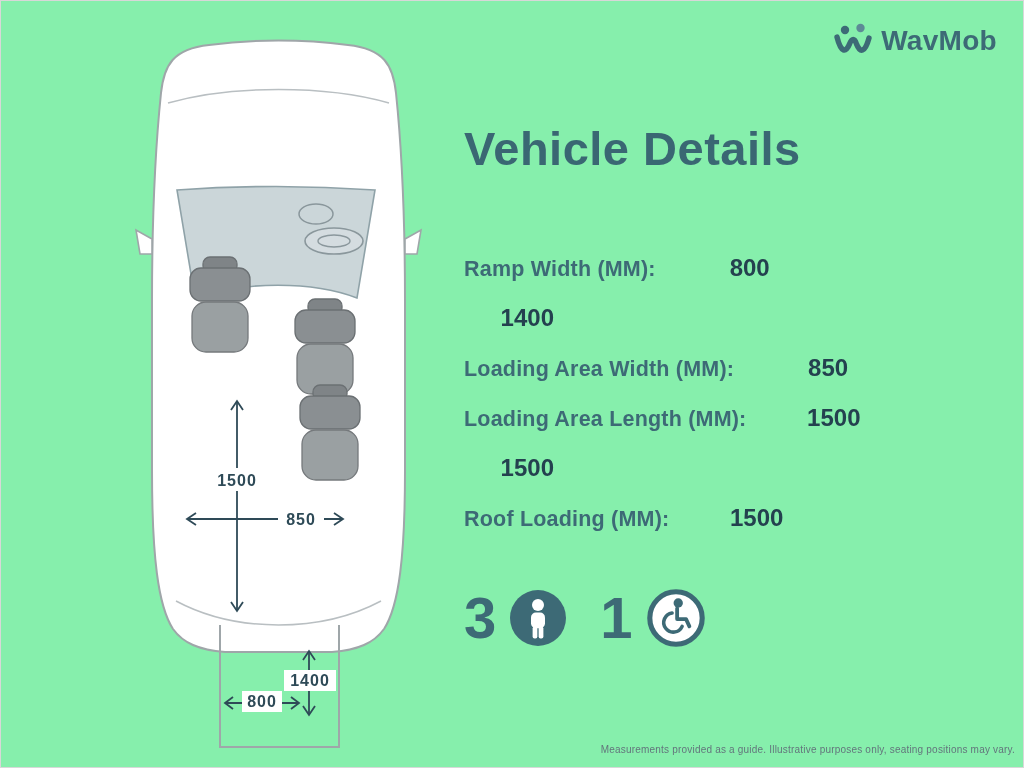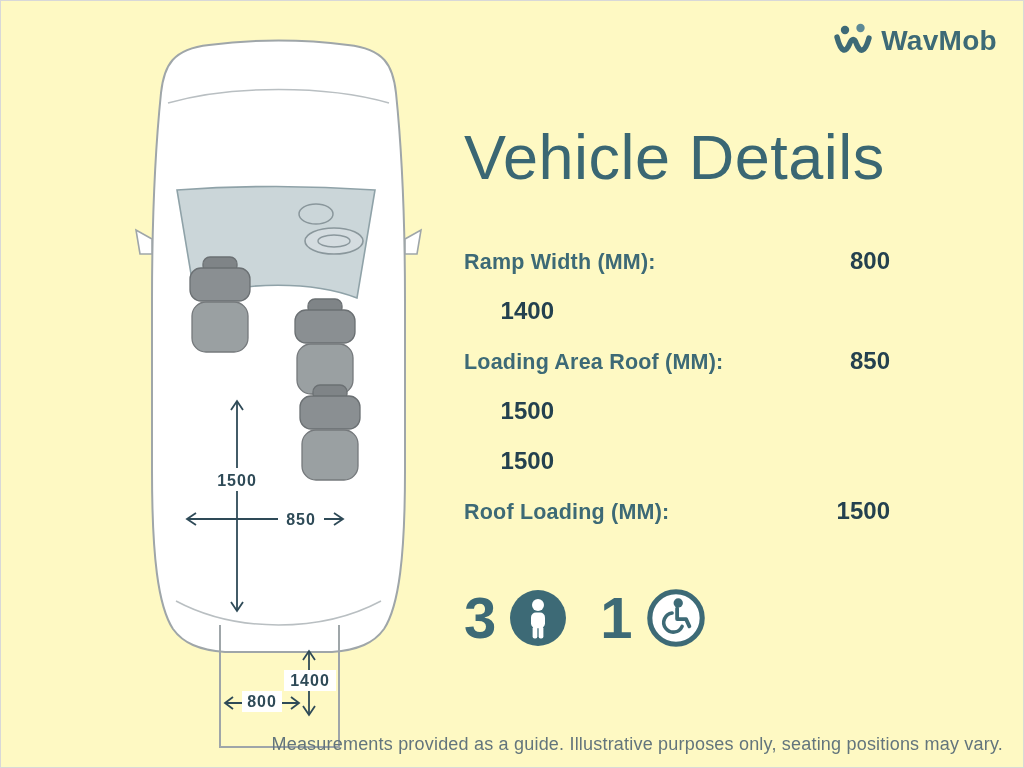--- a/index.html
+++ b/index.html
@@ -1,49 +1,49 @@
 <!DOCTYPE html>
 <html><head>
 <meta charset="utf-8">
 <style>
   * { box-sizing: border-box; margin: 0; padding: 0; }
   body { background: #e9e9e9; font-family: "Liberation Sans", sans-serif; }
   .page {
     position: relative; width: 1024px; height: 768px;
-    background: #fef9c3; overflow: hidden; margin: 0 auto;
+    background: #86efac; overflow: hidden; margin: 0 auto;
     border: 1px solid #d8d8d8;
   }
 
   
   .logo { position: absolute; top: 22px; right: 26px; display: flex; align-items: center; gap: 7px; }
   .logo-text { font-size: 28px; font-weight: 700; color: #3d6a76; letter-spacing: 0.3px; }
 
   
   .diagram-svg { position: absolute; left: 0; top: 0; }
   .meas-text { font-size: 16px; font-weight: 700; fill: #2e4a57; letter-spacing: 1px;
                font-family: "Liberation Sans", sans-serif; }
 
   
   .details { position: absolute; left: 463px; top: 120px; width: 426px; }
-  .title { font-size: 63px; font-weight: 400; color: #3a6773; letter-spacing: 0.5px; margin-bottom: 54px; }
+  .title { font-size: 47px; font-weight: 700; color: #3a6773; letter-spacing: 0.5px; margin-bottom: 78px; }
   .spec-group { margin-bottom: 16px; }
-  .spec-row { display: flex; justify-content: space-between; align-items: baseline; margin-bottom: 22px; gap: 24px; }
+  .spec-row { display: flex; align-items: baseline; margin-bottom: 22px; gap: 24px; }
   .spec-label { font-size: 21.5px; font-weight: 700; color: #3d6a76; letter-spacing: 0.2px; }
   .spec-value { font-size: 24px; font-weight: 700; color: #24414f; min-width: 90px; text-align: right; }
 
   
   .capacity { position: absolute; left: 463px; top: 588px; display: flex; align-items: center; }
   .cap-num { font-size: 58px; font-weight: 700; color: #3d6a76; line-height: 1; }
   .cap-icon { margin-left: 14px; }
   .cap-sep { width: 34px; }
 
   
   .disclaimer {
-    position: absolute; right: 20px; bottom: 12px;
-    font-size: 18px; color: #63757c; letter-spacing: 0.2px;
+    position: absolute; right: 8px; bottom: 12px;
+    font-size: 10px; color: #63757c; letter-spacing: 0.2px;
   }
 </style>
 </head>
 <body>
 
 <div class="page">
 
   <div class="logo">
     <svg width="40" height="36" viewBox="0 0 40 36">
       <circle cx="11" cy="7" r="4.2" fill="#3d6a76"></circle>
@@ -132,24 +132,25 @@
         <span class="spec-label">Ramp Width (MM):</span>
         <span class="spec-value">800</span>
       </div>
       <div class="spec-row">
         <span class="spec-value">1400</span>
       </div>
     </div>
 
     <div class="spec-group">
       <div class="spec-row">
-        <span class="spec-label">Loading Area Roof (MM):</span>
+        <span class="spec-label">Loading Area Width (MM):</span>
         <span class="spec-value">850</span>
       </div>
       <div class="spec-row">
+        <span class="spec-label">Loading Area Length (MM):</span>
         <span class="spec-value">1500</span>
       </div>
     </div>
 
     <div class="spec-group">
       <div class="spec-row">
         <span class="spec-value">1500</span>
       </div>
       <div class="spec-row">
         <span class="spec-label">Roof Loading (MM):</span>

